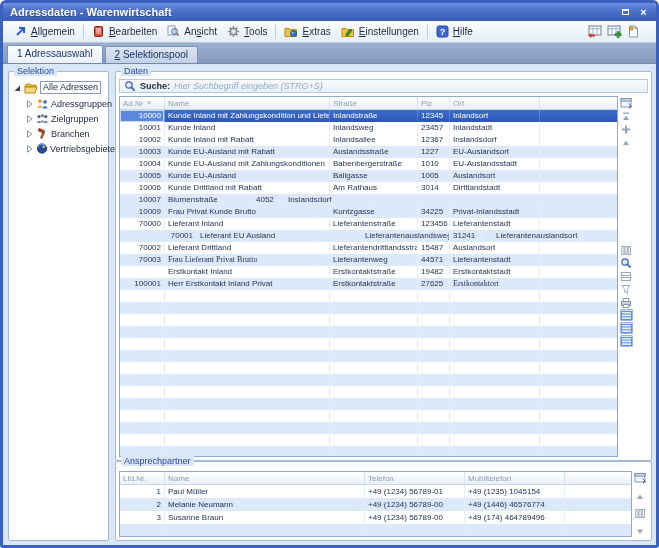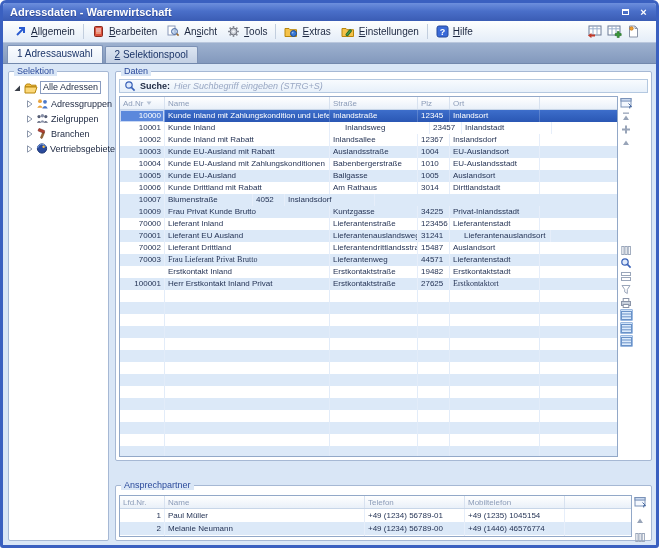--- a/index.html
+++ b/index.html
@@ -32,21 +32,21 @@
   .content{flex:1;display:flex;gap:6px;padding:7px 4px 4px 5px;min-height:0;}
   .fieldset{position:relative;border:1px solid #a6b8d4;border-radius:2px;background:#fff;}
   .legend{position:absolute;top:-6px;left:5px;font-size:9px;color:#2b4a9b;background:#d9e6f6;padding:0 3px;line-height:10px;white-space:nowrap;}
 
   
   .fs-selektion{width:101px;flex:0 0 101px;padding:9px 2px 2px 3px;}
   .tree-row{display:flex;align-items:center;gap:2px;font-size:9px;color:#1c2740;margin-bottom:4px;white-space:nowrap;}
   .tree-child{margin-left:12px;}
   .root-label{border:1px solid #8a9cc0;background:#fff;padding:0 2px;line-height:11px;}
 
-  .right-col{flex:1;display:flex;flex-direction:column;gap:24px;min-width:0;}
+  .right-col{flex:1;display:flex;flex-direction:column;gap:0;min-width:0;}
 
   
   .fs-daten{height:390px;flex:0 0 390px;display:flex;flex-direction:column;padding:7px 3px 3px 3px;}
   .searchbar{height:14px;flex:0 0 14px;border:1px solid #b4c8e0;background:linear-gradient(180deg,#f8fbfe,#e7f0fa);display:flex;align-items:center;gap:4px;padding:0 4px;margin-bottom:3px;font-size:9px;}
   .search-label{font-weight:bold;color:#1c2740;}
   .search-placeholder{font-style:italic;color:#9aa8c4;}
   .grid-wrap{flex:1;display:flex;min-height:0;}
   .grid{border:1px solid #92a8c8;display:flex;flex-direction:column;overflow:hidden;background:#fff;}
   .grid-main{width:499px;flex:0 0 499px;}
   .grid-ap{flex:1;}
@@ -324,38 +324,38 @@
                 <div class="gcell num focus-cell" style="width: 45px;">10000</div>
                 <div class="gcell" style="width: 165px;">Kunde Inland mit Zahlungskondition und Lieferadr.</div>
                 <div class="gcell" style="width: 88px;">Inlandstraße</div>
                 <div class="gcell" style="width: 32px;">12345</div>
                 <div class="gcell" style="width: 90px;">Inlandsort</div>
                 <div class="gcell" style="flex: 1 1 0%; border-right: none;"></div>
               </div>
               <div class="grow ">
                 <div class="gcell num" style="width: 45px;">10001</div>
                 <div class="gcell" style="width: 165px;">Kunde Inland</div>
-                <div class="gcell" style="width: 88px; margin-left: 12px;">Inlandsweg</div>
+                <div class="gcell" style="width: 88px;">Inlandsweg</div>
                 <div class="gcell" style="width: 32px;">23457</div>
                 <div class="gcell" style="width: 90px;">Inlandstadt</div>
                 <div class="gcell" style="flex: 1 1 0%; border-right: none;"></div>
               </div>
               <div class="grow ">
                 <div class="gcell num" style="width: 45px;">10002</div>
                 <div class="gcell" style="width: 165px;">Kunde Inland mit Rabatt</div>
                 <div class="gcell" style="width: 88px;">Inlandsallee</div>
                 <div class="gcell" style="width: 32px;">12367</div>
                 <div class="gcell" style="width: 90px;">Inslandsdorf</div>
                 <div class="gcell" style="flex: 1 1 0%; border-right: none;"></div>
               </div>
               <div class="grow  shaded">
                 <div class="gcell num" style="width: 45px;">10003</div>
                 <div class="gcell" style="width: 165px;">Kunde EU-Ausland mit Rabatt</div>
                 <div class="gcell" style="width: 88px;">Auslandsstraße</div>
-                <div class="gcell" style="width: 32px;">1004</div>
+                <div class="gcell" style="width: 32px;">1227</div>
                 <div class="gcell" style="width: 90px;">EU-Auslandsort</div>
                 <div class="gcell" style="flex: 1 1 0%; border-right: none;"></div>
               </div>
               <div class="grow ">
                 <div class="gcell num" style="width: 45px;">10004</div>
                 <div class="gcell" style="width: 165px;">Kunde EU-Ausland mit Zahlungskonditionen</div>
                 <div class="gcell" style="width: 88px;">Babenbergerstraße</div>
                 <div class="gcell" style="width: 32px;">1010</div>
                 <div class="gcell" style="width: 90px;">EU-Auslandsstadt</div>
                 <div class="gcell" style="flex: 1 1 0%; border-right: none;"></div>
@@ -393,21 +393,21 @@
               </div>
               <div class="grow ">
                 <div class="gcell num" style="width: 45px;">70000</div>
                 <div class="gcell" style="width: 165px;">Lieferant Inland</div>
                 <div class="gcell" style="width: 88px;">Lieferantenstraße</div>
                 <div class="gcell" style="width: 32px;">123456</div>
                 <div class="gcell" style="width: 90px;">Lieferantenstadt</div>
                 <div class="gcell" style="flex: 1 1 0%; border-right: none;"></div>
               </div>
               <div class="grow  shaded">
-                <div class="gcell num" style="width: 45px;">70001</div>
+                <div class="gcell num" style="width: 45px; margin-left: 32px;">70001</div>
                 <div class="gcell" style="width: 165px;">Lieferant EU Ausland</div>
                 <div class="gcell" style="width: 88px;">Lieferantenauslandsweg</div>
                 <div class="gcell" style="width: 32px;">31241</div>
                 <div class="gcell" style="width: 90px; margin-left: 11px;">Lieferantenauslandsort</div>
                 <div class="gcell" style="flex: 1 1 0%; border-right: none;"></div>
               </div>
               <div class="grow ">
                 <div class="gcell num" style="width: 45px;">70002</div>
                 <div class="gcell" style="width: 165px;">Lieferant Drittland</div>
                 <div class="gcell" style="width: 88px;">Lieferantendrittlandsstraße</div>

